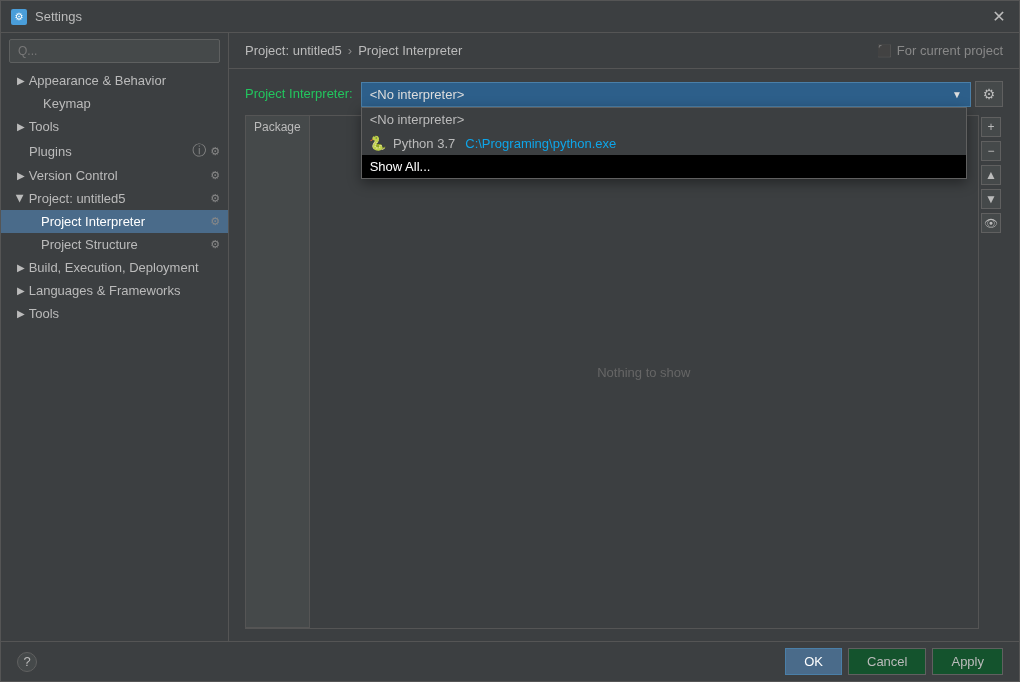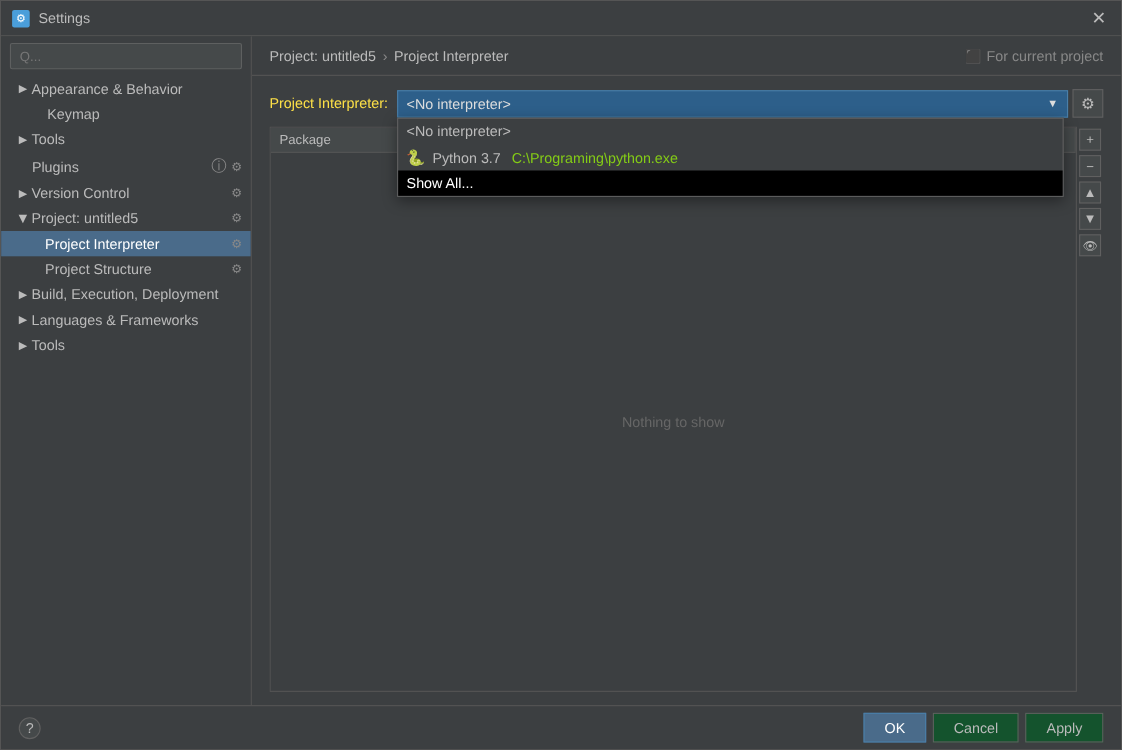--- a/index.html
+++ b/index.html
@@ -31,21 +31,21 @@
     .nothing-to-show { position: absolute; top: 50%; left: 50%; transform: translate(-50%, -50%); color: #666; font-size: 13px; }
     .footer { height: 40px; background: #3c3f41; border-top: 1px solid #555; display: flex; align-items: center; padding: 0 16px; flex-shrink: 0; }
     .footer-help { color: #888; cursor: pointer; font-size: 14px; }
     .footer-spacer { flex: 1; }
     .footer-buttons { display: flex; gap: 6px; }
     .btn { padding: 5px 18px; cursor: pointer; font-size: 13px; border: 1px solid #606060; }
     .btn-primary { background: #4a6b8a; color: white; border-color: #4a7fa8; }
     .btn-default { background: #14532d; color: #bbb; }
     .nav-section { overflow-y: auto; flex: 1; }
     .table-with-sidebar { display: flex; gap: 0; margin-top: 8px; flex: 1; overflow: hidden; }
-    .table-main { flex: 1; border: 1px solid #555; position: relative; overflow: hidden; display: flex; flex-direction: column; }
+    .table-main { flex: 1; border: 1px solid #555; position: relative; overflow: hidden; display: flex; flex-direction: row; }
     .table-sidebar { width: 24px; display: flex; flex-direction: column; align-items: center; padding: 2px 0; gap: 2px; }
     .ts-btn { width: 20px; height: 20px; background: #45494a; border: 1px solid #606060; color: #bbb; cursor: pointer; display: flex; align-items: center; justify-content: center; font-size: 12px; margin-bottom: 2px; }
     .content-inner { display: flex; flex-direction: column; flex: 1; overflow: hidden; }
     .interpreter-section { display: flex; align-items: flex-start; gap: 0; }
   </style>
 </head>
 <body>
 
 <div class="dialog">
 
@@ -131,42 +131,42 @@
         <div class="for-current">
           <span style="font-size:12px;">⬛</span>
           <span>For current project</span>
         </div>
       </div>
 
       <div class="content-inner" style="padding:12px 16px;display:flex;flex-direction:column;flex:1;overflow:hidden;">
 
         <div class="interpreter-section">
           <div style="display:flex;align-items:flex-start;width:100%;position:relative;">
-            <span style="color:#fde047;white-space:nowrap;padding-top:5px;margin-right:8px;text-align:center;">Project Interpreter:</span>
+            <span style="color:#22c55e;white-space:nowrap;padding-top:5px;margin-right:8px;text-align:center;">Project Interpreter:</span>
 
             <div style="flex:1;position:relative;">
 
               <div style="display:flex;align-items:center;gap:4px;">
                 <div style="flex:1;padding:4px 8px;background:#2d5f8a;border:1px solid #4a7fa8;color:#ddd;cursor:pointer;display:flex;align-items:center;justify-content:space-between;">
                   <span>&lt;No interpreter&gt;</span>
                   <span style="font-size:10px;">▼</span>
                 </div>
                 <div class="gear-btn">⚙</div>
               </div>
 
               <div style="position:absolute;top:calc(100%);left:0;right:36px;background:#3c3f41;border:1px solid #606060;z-index:100;box-shadow:0 4px 12px rgba(0,0,0,0.4);">
 
                 <div class="dropdown-option">
                   <span>&lt;No interpreter&gt;</span>
                 </div>
 
                 <div class="dropdown-option">
                   <span style="color:#f7c948;font-size:14px;">🐍</span>
                   <span>Python 3.7</span>
-                  <span style="color:#84cc16;margin-left:4px;">C:\Programing\python.exe</span>
+                  <span style="color:#0ea5e9;margin-left:4px;">C:\Programing\python.exe</span>
                 </div>
 
                 <div class="dropdown-option selected">
                   <span>Show All...</span>
                 </div>
 
               </div>
             </div>
           </div>
         </div>

